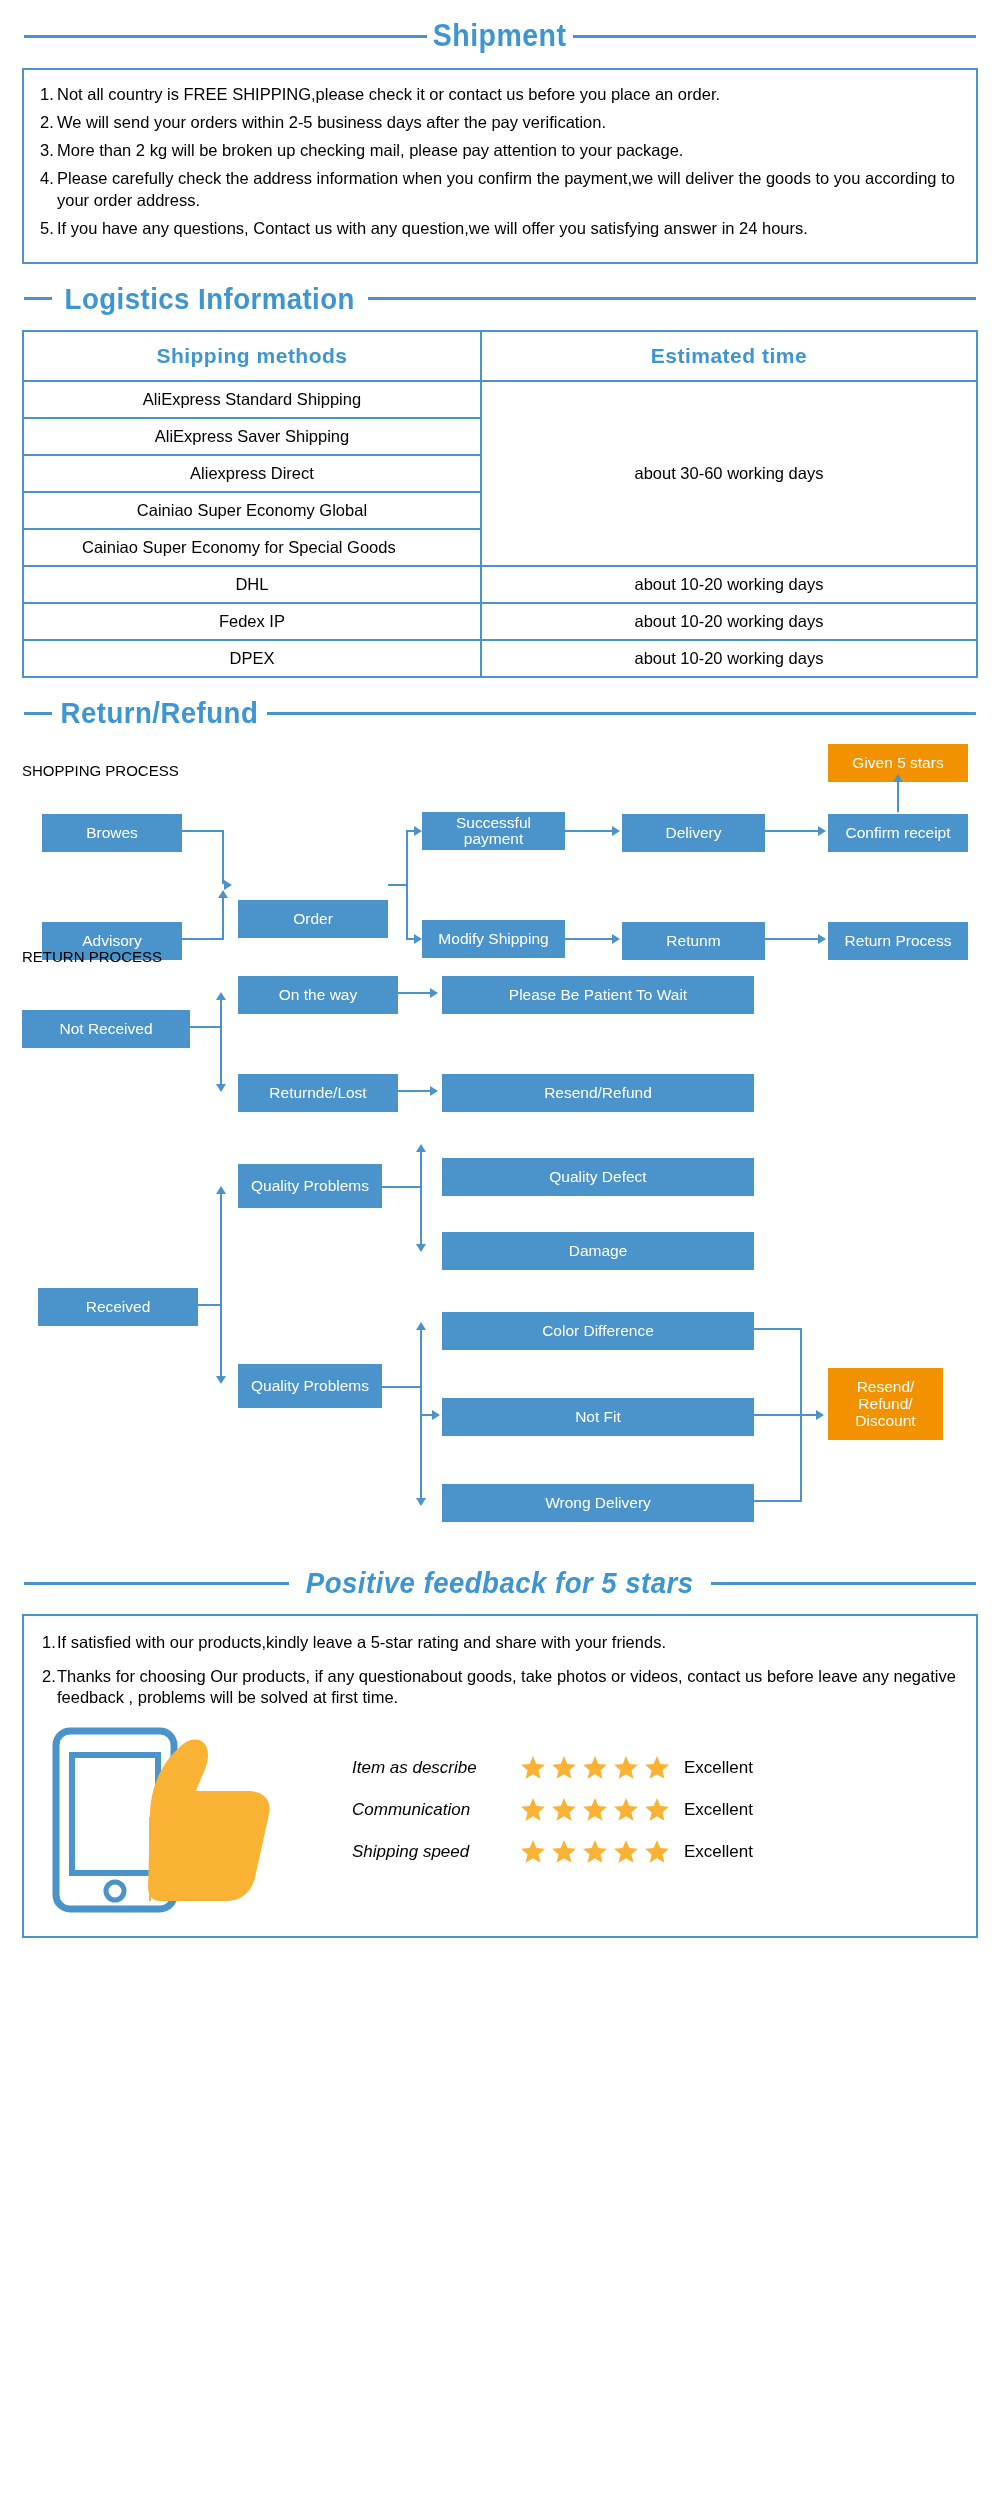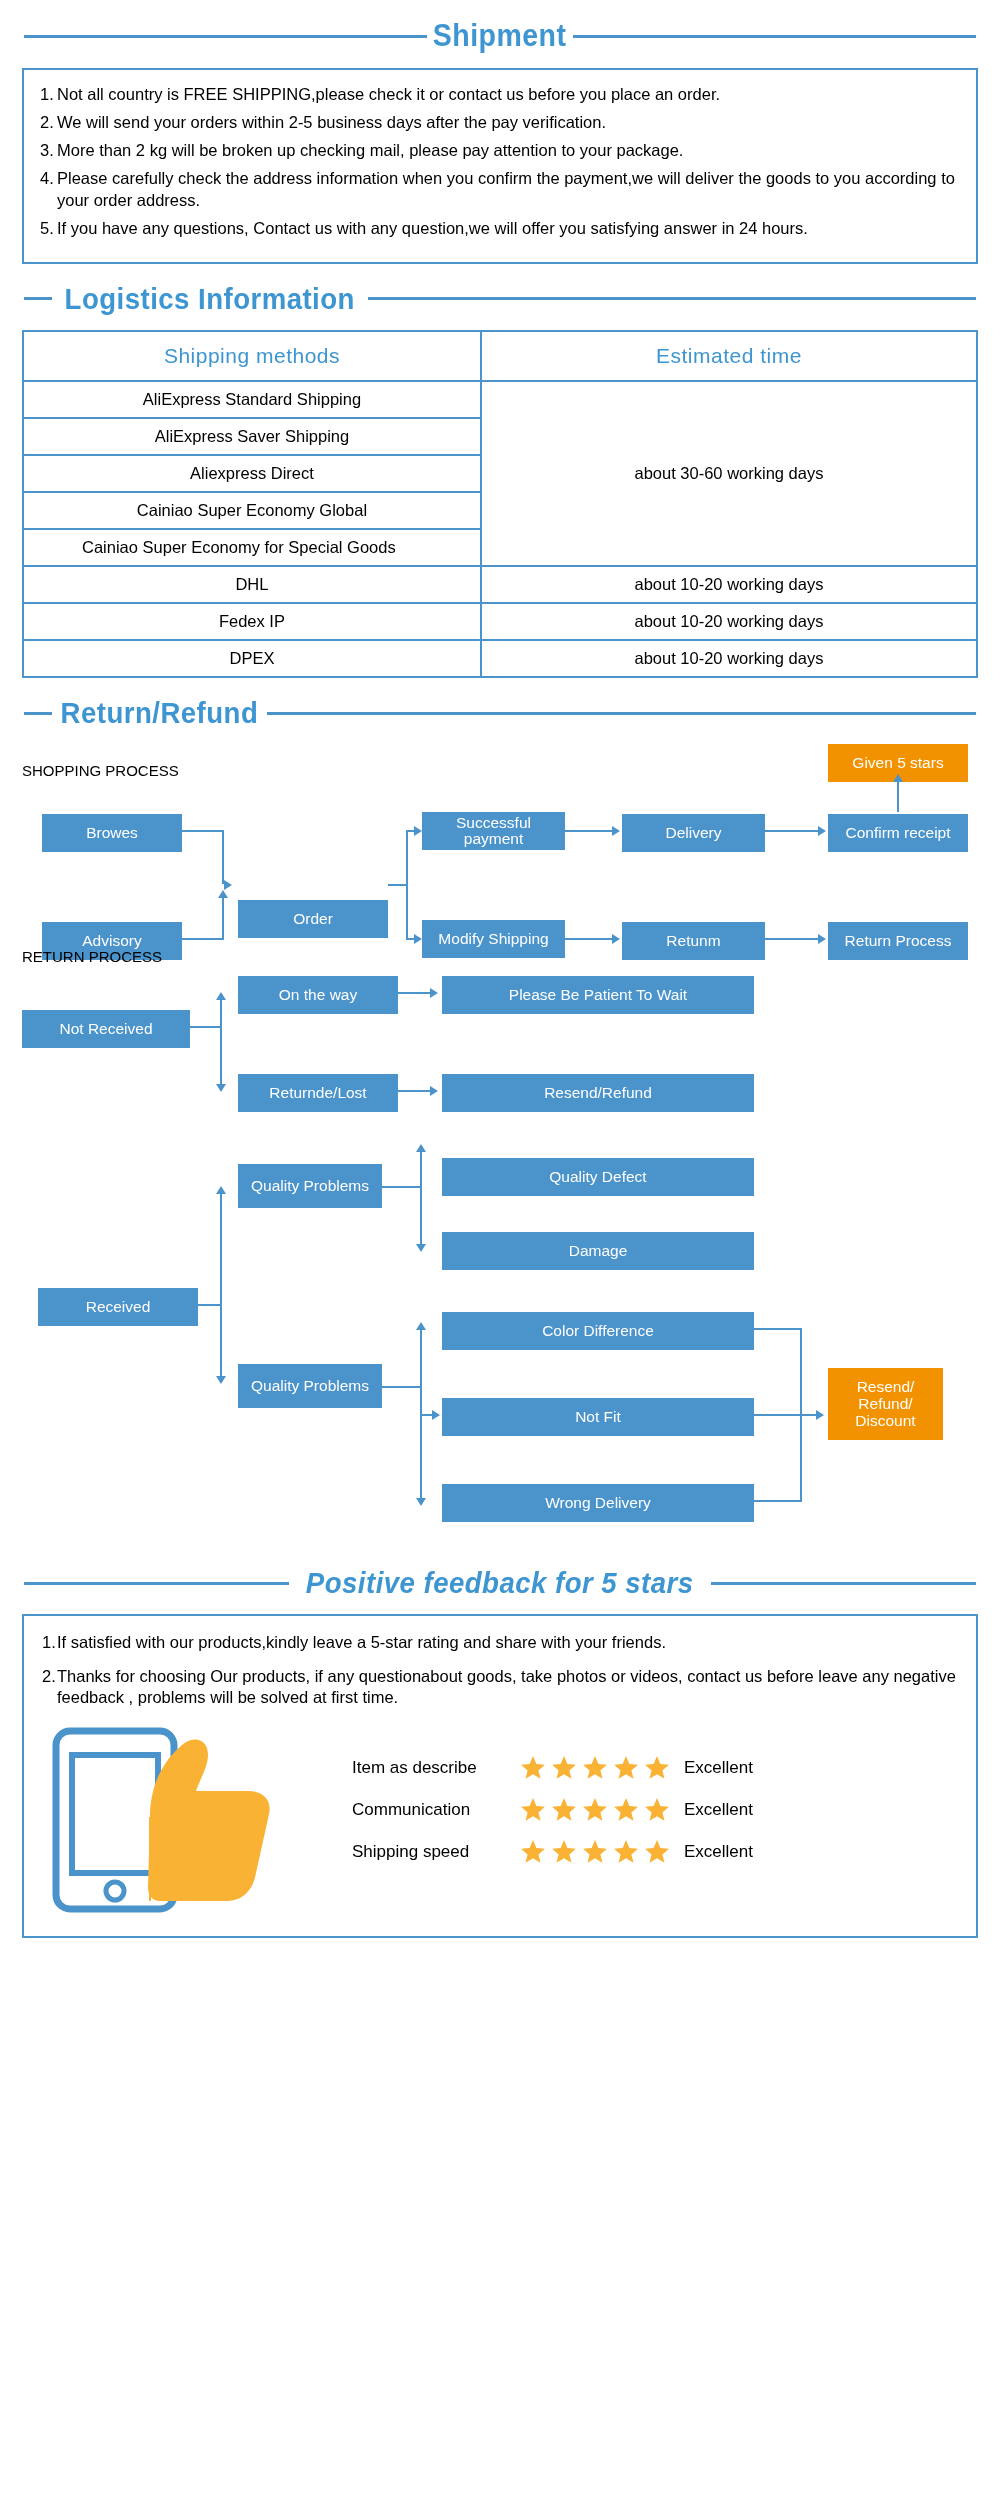--- a/index.html
+++ b/index.html
@@ -59,21 +59,21 @@
   }
   .ltable td, .ltable th {
     border: 2px solid #4a93cb;
     text-align: center;
     font-size: 16.5px;
     font-weight: normal;
     padding: 8px 4px;
   }
   .ltable th {
     color: #3d95d1;
-    font-weight: normal;
+    font-weight: bold;
     font-size: 21px;
     padding: 12px 6px;
     letter-spacing: .5px;
   }
   .ltable td.m-left { text-align: left; padding-left: 58px; line-height: 1.2; }
 
   
   .flow { position: relative; margin: 0 22px; }
   .flow .lbl {
     position: absolute;
@@ -105,21 +105,21 @@
   .arr.d { border-top: 8px solid #4a93cb; border-left: 5px solid transparent; border-right: 5px solid transparent; }
 
   
   .fb-box { border: 2px solid #4a93cb; margin: 0 22px; padding: 16px 18px 20px 18px; }
   .fb-line { display: flex; align-items: flex-start; font-size: 16.5px; line-height: 1.3; margin-bottom: 12px; }
   .fb-line .num { flex: 0 0 auto; width: 15px; }
   .fb-bottom { display: flex; align-items: center; margin-top: 6px; }
   .thumb-wrap { position: relative; width: 310px; height: 195px; flex: 0 0 auto; }
   .rate-col { flex: 1 1 auto; }
   .rate-row { display: flex; align-items: center; margin-bottom: 16px; }
-  .rate-name { width: 168px; font-size: 17px; }
+  .rate-name { width: 168px; font-size: 17px; font-style: italic; }
   .stars { display: flex; gap: 5px; margin-right: 14px; }
   .star { width: 26px; height: 26px; display: block; }
   .rate-val { font-size: 17px; }
 </style>
 </head>
 <body>
 
 <div class="page">
 
   <div class="sec-head center">

